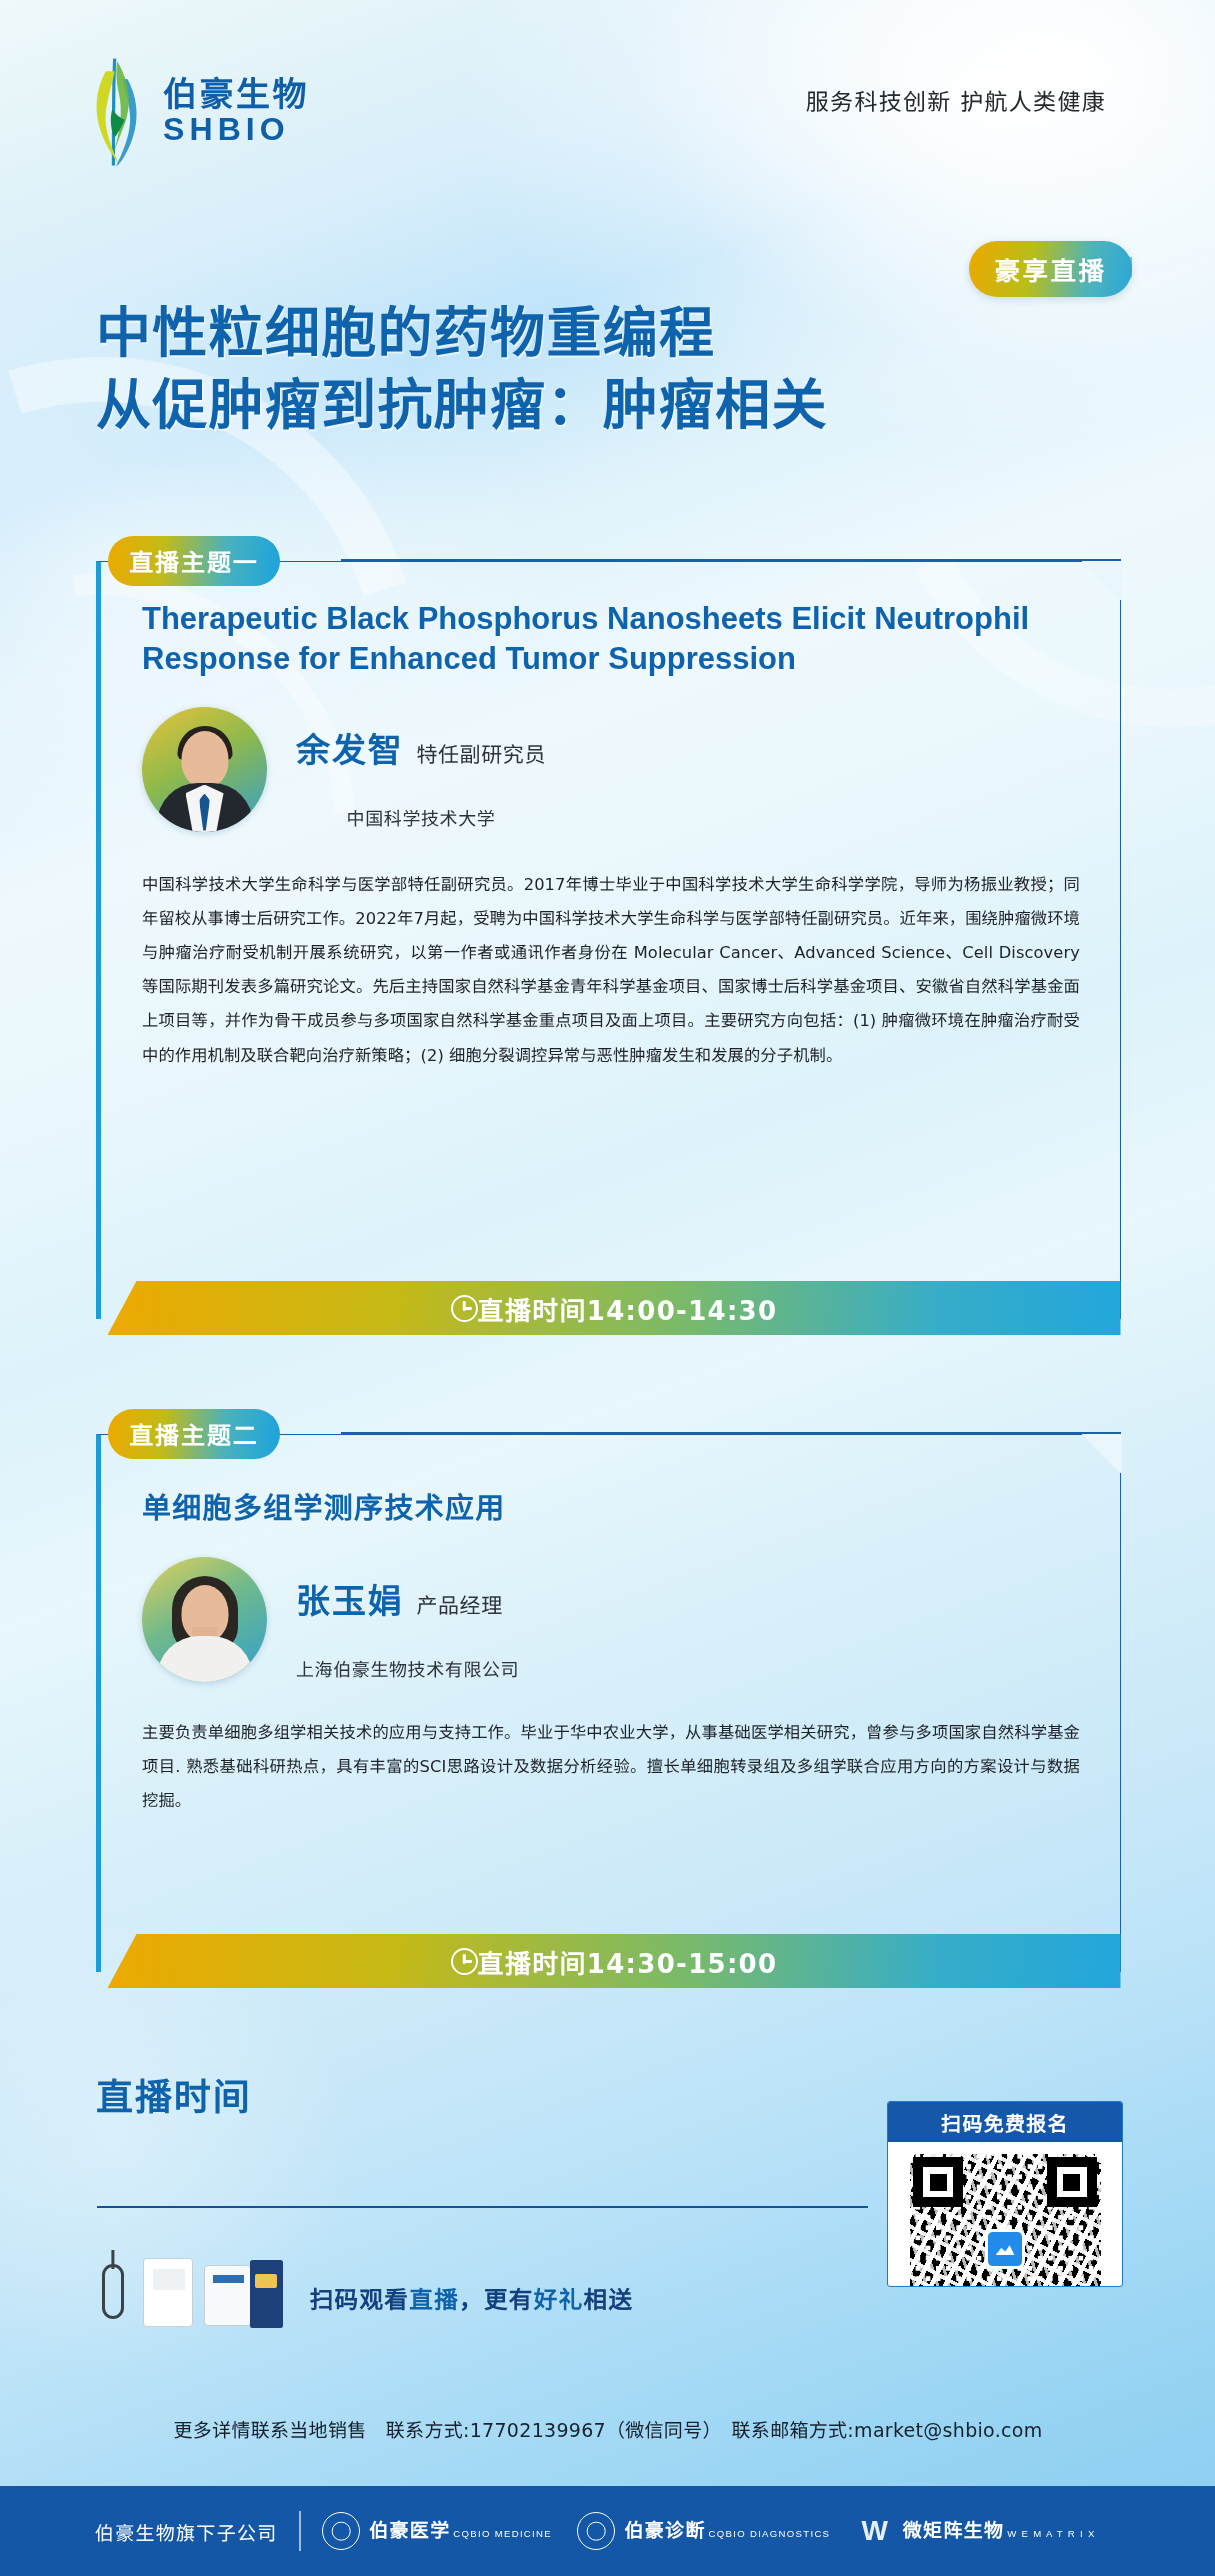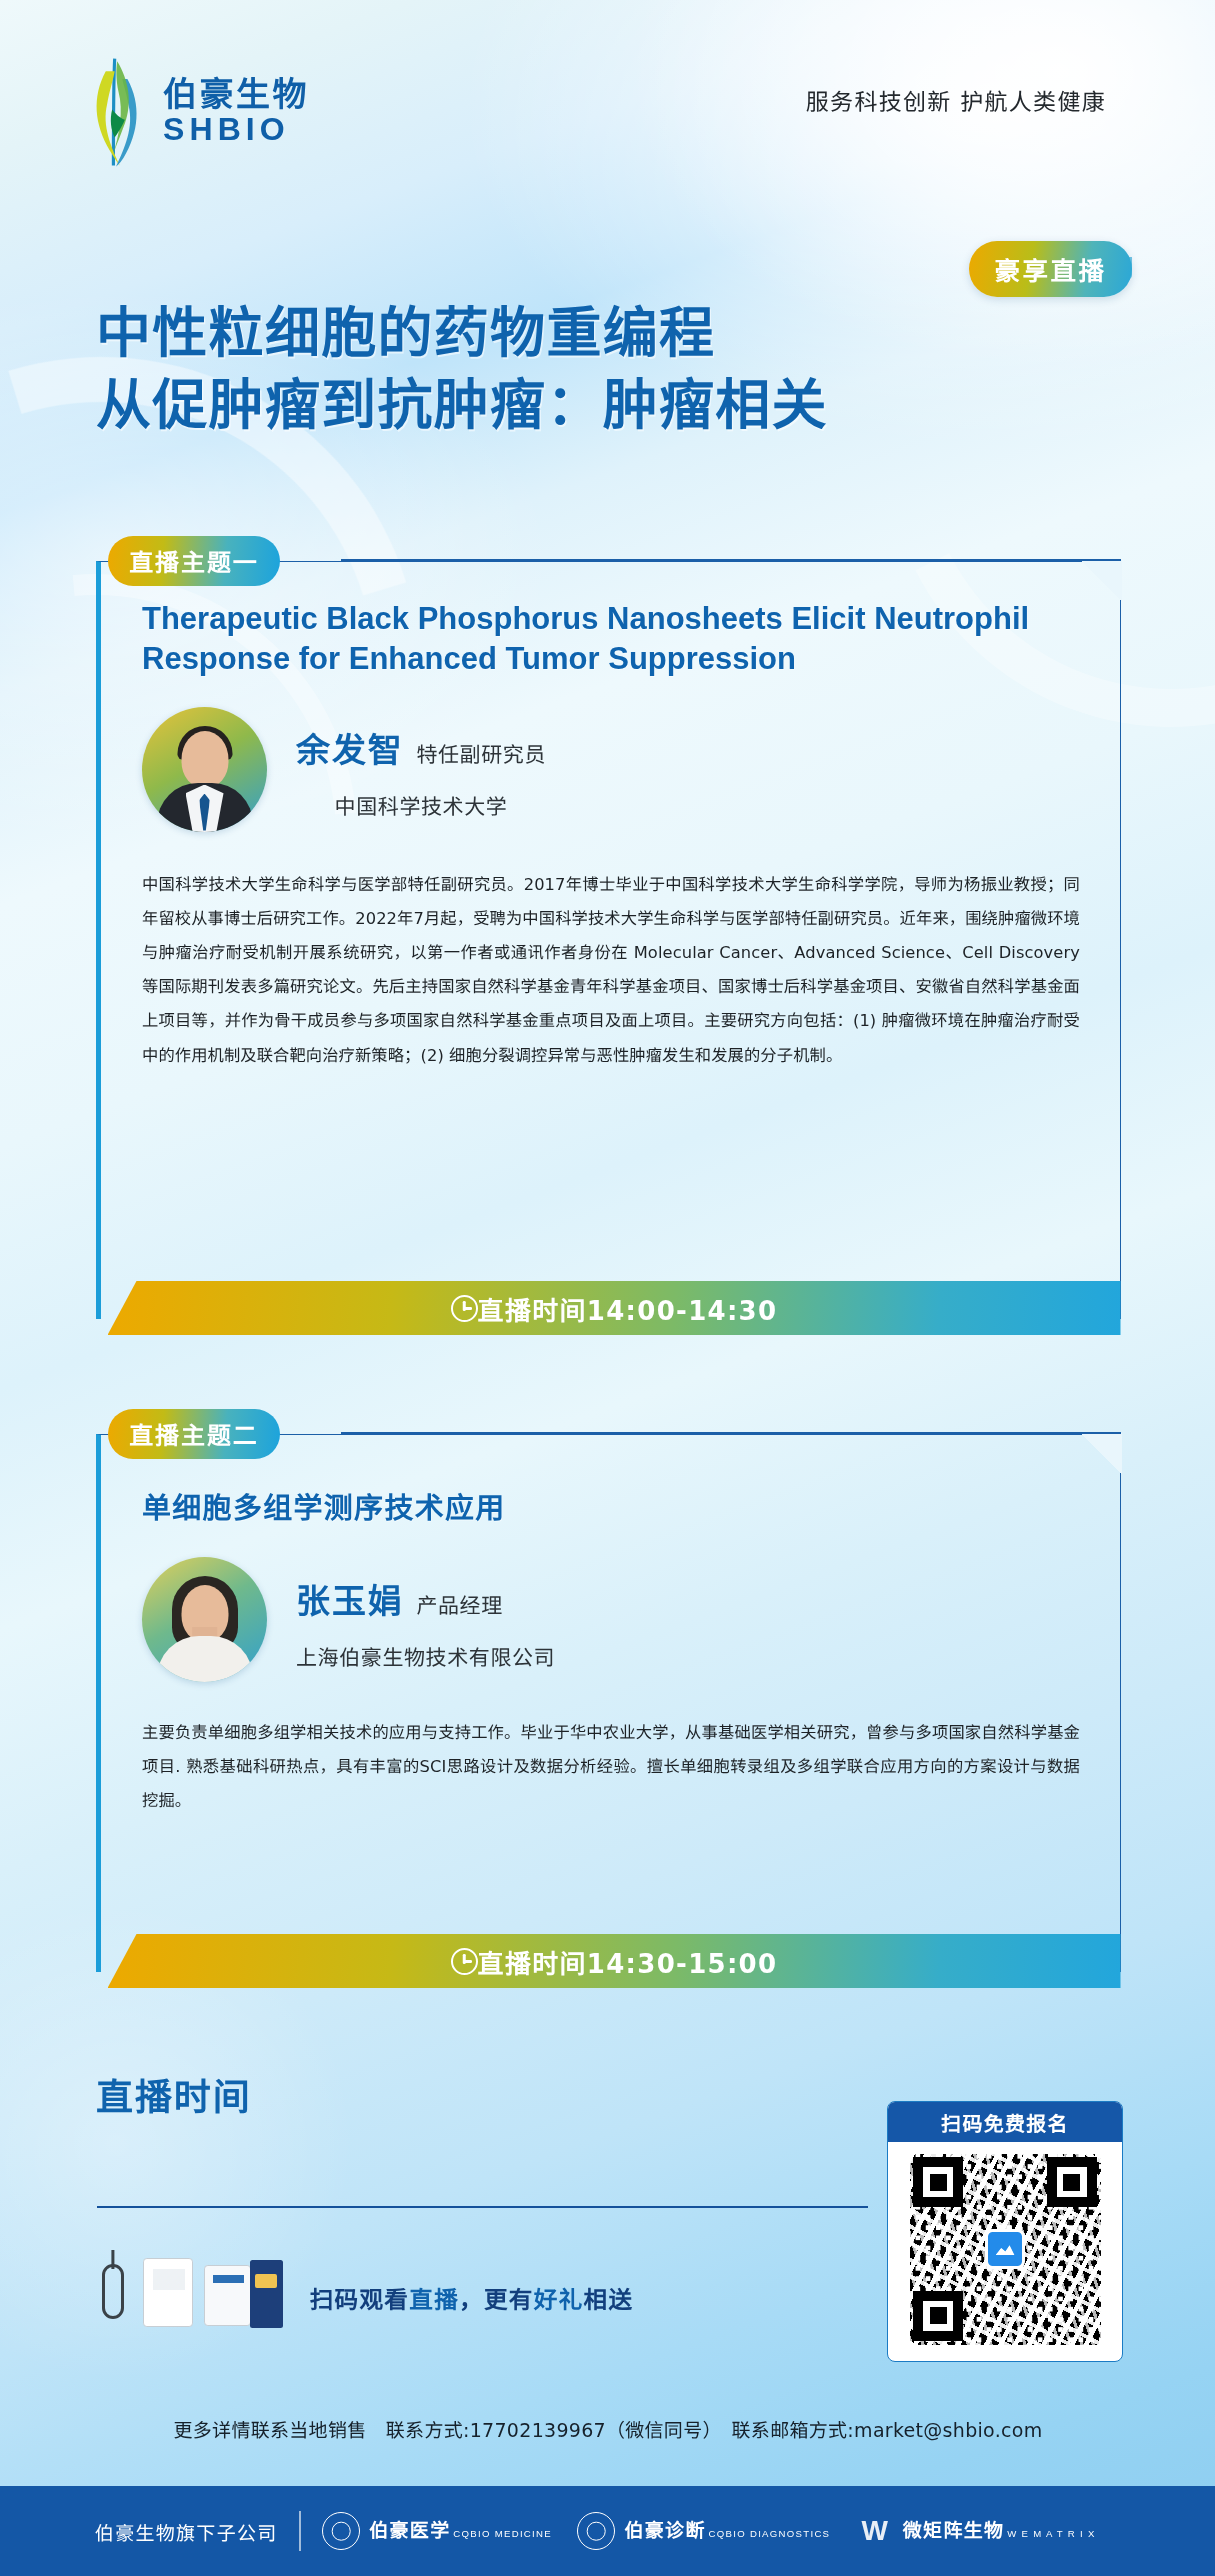--- a/index.html
+++ b/index.html
@@ -138,21 +138,21 @@
   .f-body2 { width:96px; height:61px; border-radius:42px 42px 0 0; background:#f2f0ec; top:79px; }
   .f-neck  { width:25.5px; height:21.7px; background:#e0b393; top:70px; }
 
   .speaker-meta { padding-top:16.6px; }
   .sp-line1 { display:flex; align-items:baseline; gap:12.7px; }
   .sp-name {
     font-family:"DejaVu Sans",sans-serif;
     font-size:34px; font-weight:700; color:#0f63ad; letter-spacing:1.9px;
   }
   .sp-role { font-family:"DejaVu Sans",sans-serif; font-size:21px; color:#2d3338; letter-spacing:0.6px; }
-  .sp-org  { font-family:"DejaVu Sans",sans-serif; font-size:21px; color:#2d3338; margin-top:18px; letter-spacing:0.6px; }
+  .sp-org  { font-family:"DejaVu Sans",sans-serif; font-size:18px; color:#2d3338; margin-top:32px; letter-spacing:0.6px; }
 
   .bio {
     font-family:"DejaVu Sans",sans-serif;
     font-size:16.3px; color:#1d2226; line-height:2.10;
     text-align:justify; letter-spacing:0.1px;
   }
 
   .time-banner {
     position:relative; height:54px; display:flex; align-items:center;
     justify-content:center; gap:0; color:#fff;
@@ -169,22 +169,22 @@
 
   
   .bottom-title {
     position:absolute; left:96px; top:2067px;
     font-family:"DejaVu Sans",sans-serif;
     font-size:37px; font-weight:700; color:#0f63ad; letter-spacing:1.9px;
   }
   .bottom-rule { position:absolute; left:97px; top:2206px; width:771px; height:1.9px; background:#14519b; }
 
   .qr-card {
-    position:absolute; right:93px; top:2101px; width:236px; height:261px;
-    border:1.9px solid #1b7bc4; border-radius:8px; background:#ffffff; overflow:hidden;
+    position:absolute; right:93px; top:2101px; width:236px; height:186px;
+    border:1.9px solid #1b7bc4; border-radius:3px; background:#ffffff; overflow:hidden;
   }
   .qr-head {
     height:40px; background:#1557a8; color:#fff; display:flex; align-items:center; justify-content:center;
     font-family:"DejaVu Sans",sans-serif; font-size:20px; font-weight:700; letter-spacing:1.3px;
   }
   .qr-img { margin:11.5px auto 0; width:191px; height:191px; position:relative;
     background-color:#fff;
     background-image:
       repeating-linear-gradient(90deg,#0a0a0a 0 5.1px,transparent 5.1px 10.2px),
       repeating-linear-gradient(0deg,#0a0a0a 0 5.1px,transparent 5.1px 10.2px);

